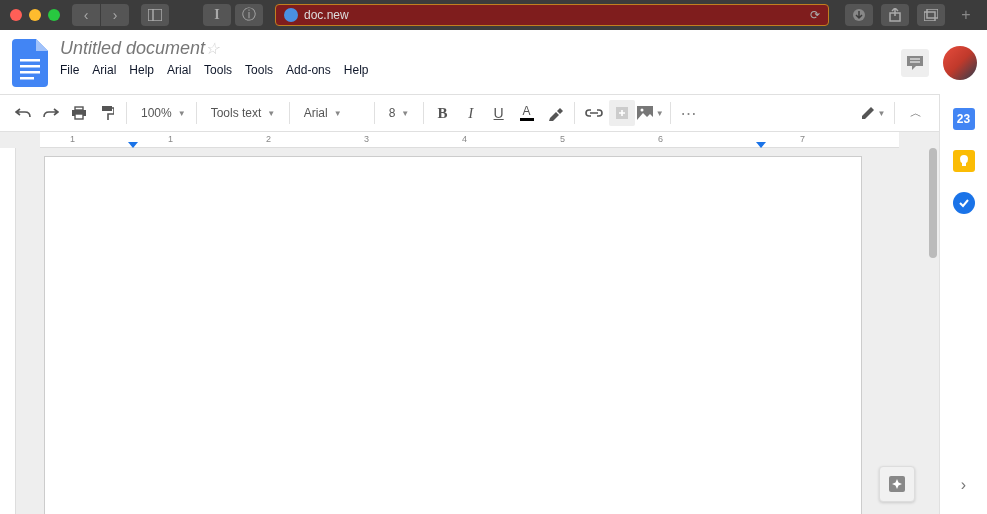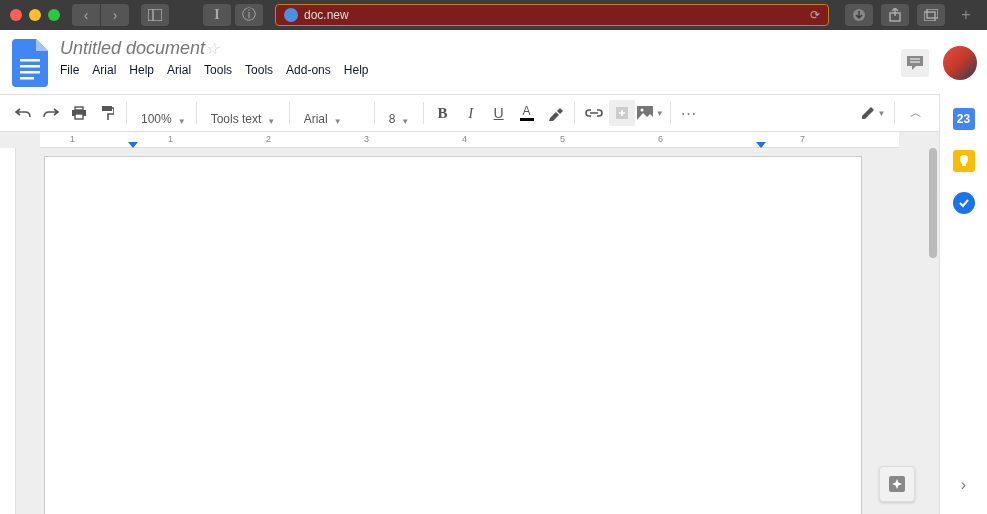--- a/index.html
+++ b/index.html
@@ -34,21 +34,21 @@
 .menu-item { cursor: pointer; }
 .header-right { display: flex; align-items: center; gap: 14px; padding-top: 8px; }
 .comments-btn { width: 28px; height: 28px; background: #eee; border-radius: 3px; display: flex; align-items: center; justify-content: center; color: #777; }
 .share-btn { background: #1a73e8; color: #fff; height: 34px; padding: 0 16px; border-radius: 3px; display: flex; align-items: center; gap: 6px; font-size: 13px; font-weight: bold; letter-spacing: 0.5px; }
 .avatar { width: 34px; height: 34px; border-radius: 50%; background: linear-gradient(135deg, #e74c3c 0%, #c0392b 50%, #2c3e50 100%); }
 
 
 .toolbar { height: 38px; border-top: 1px solid #e0e0e0; border-bottom: 1px solid #e0e0e0; display: flex; align-items: center; padding: 0 10px; gap: 2px; background: #fff; }
 .tb-btn { min-width: 26px; height: 26px; display: flex; align-items: center; justify-content: center; color: #555; font-size: 14px; border-radius: 2px; cursor: pointer; }
 .tb-sep { width: 1px; height: 22px; background: #e0e0e0; margin: 0 4px; }
-.tb-select { height: 26px; display: flex; align-items: flex-end; padding: 0 4px 0 8px; font-size: 12px; color: #555; gap: 6px; cursor: pointer; }
+.tb-select { height: 26px; display: flex; align-items: center; padding: 0 4px 0 8px; font-size: 12px; color: #555; gap: 6px; cursor: pointer; }
 .tb-caret { font-size: 8px; color: #888; }
 .tb-right { margin-left: auto; display: flex; align-items: center; gap: 4px; }
 
 
 .ruler-area { background: #eee; position: relative; }
 .hruler { height: 16px; background: #fff; margin: 0 40px; border-bottom: 1px solid #ddd; position: relative; font-size: 9px; color: #888; }
 .ruler-tick { position: absolute; top: 2px; }
 .ruler-margin { position: absolute; top: 10px; width: 0; height: 0; border-left: 5px solid transparent; border-right: 5px solid transparent; border-top: 6px solid #1a73e8; }
 
 

